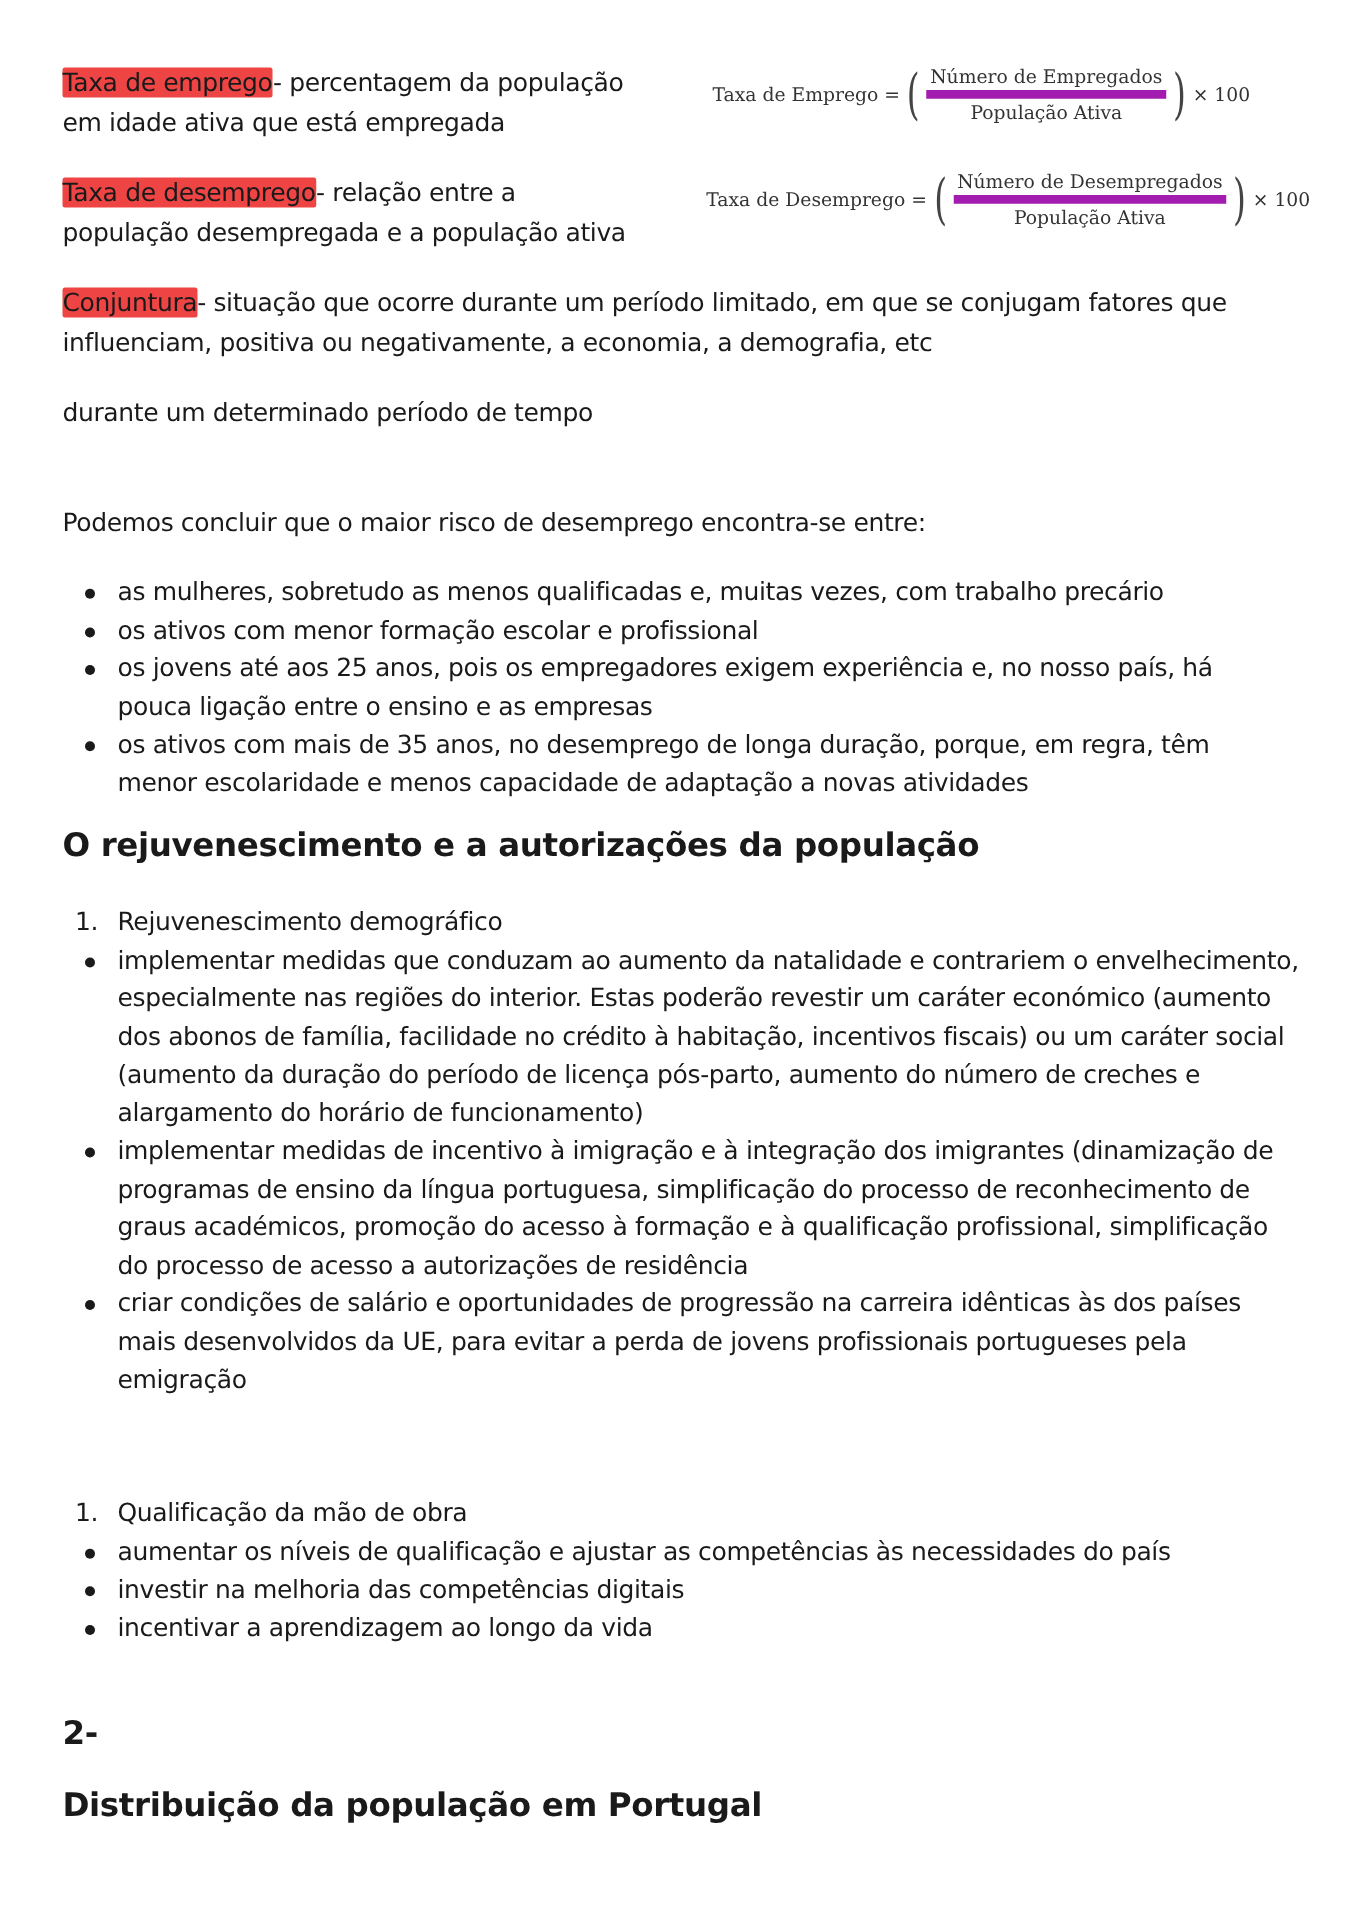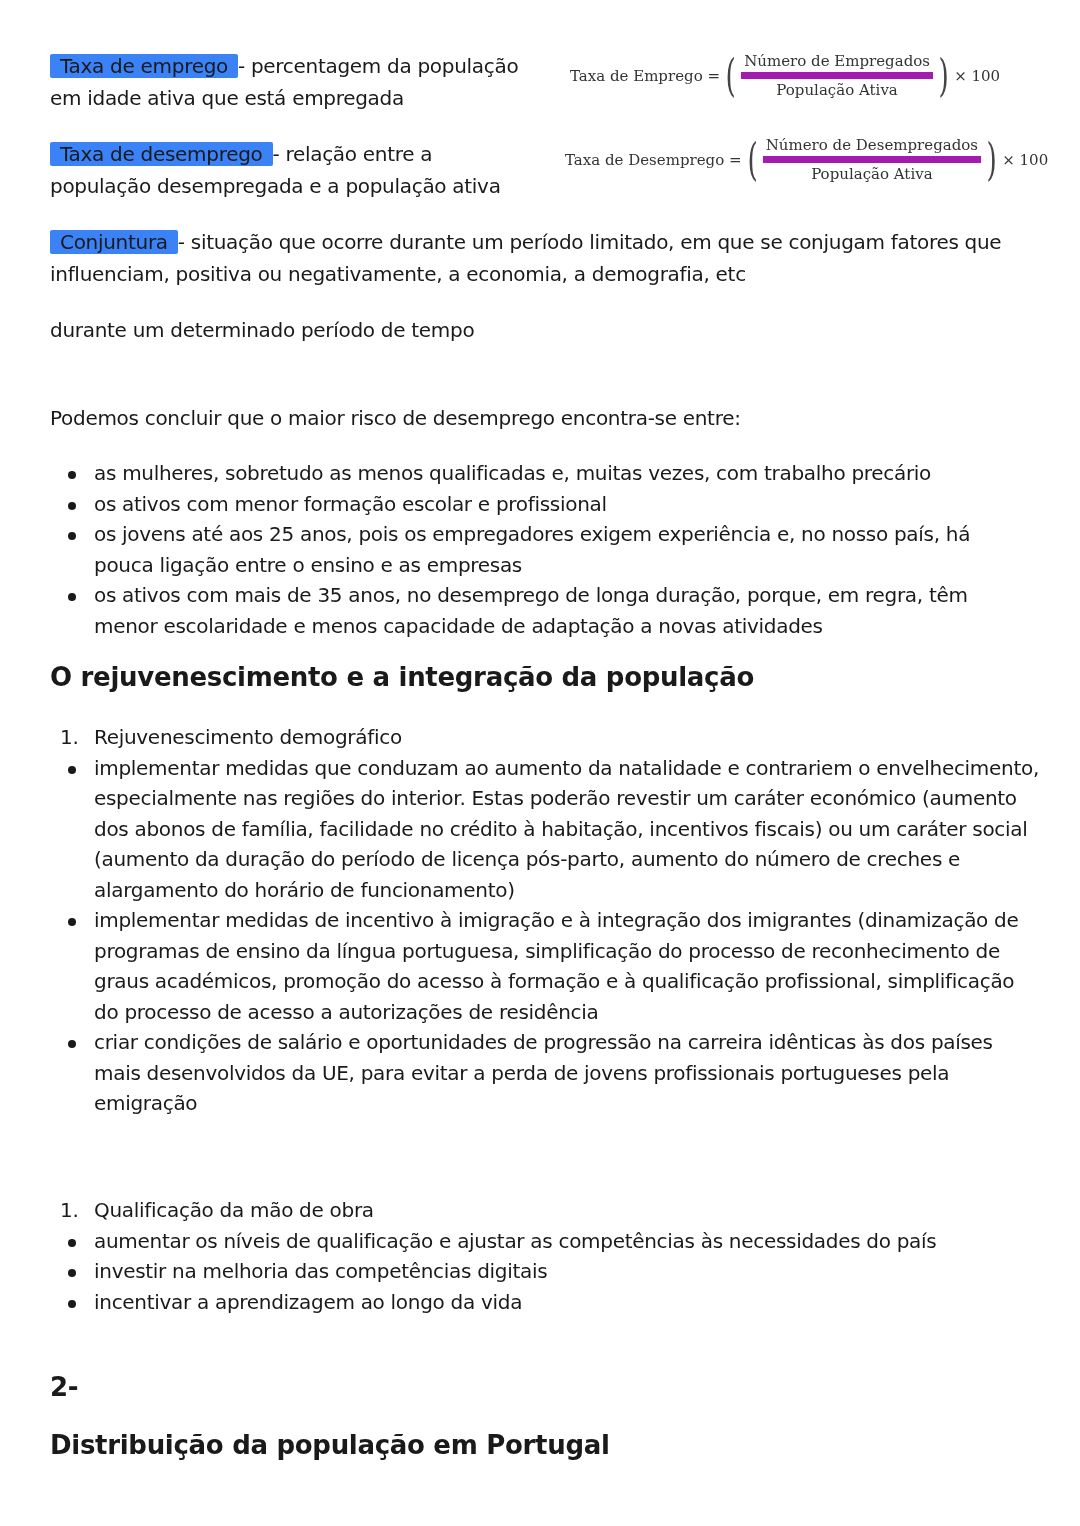--- a/index.html
+++ b/index.html
@@ -3,21 +3,21 @@
   <meta charset="utf-8">
   <style>
     html, body { margin: 0; padding: 0; background: #ffffff; }
     body {
       width: 1080px; height: 1526px; position: relative; overflow: hidden;
       font-family: "DejaVu Sans", "Liberation Sans", sans-serif;
       color: #1a1a1a;
     }
     .page { position: absolute; left: 50px; top: 0; width: 990px; }
     .txt { font-size: 20px; line-height: 32px; letter-spacing: -0.3px; }
-    .hl { background: #3b82f6; padding: 0 10px; border-radius: 2px; }
+    .hl { background: #ef4444; padding: 0 0; border-radius: 2px; }
     .abs { position: absolute; }
     .formula {
       position: absolute; font-family: "DejaVu Serif", "Liberation Serif", serif;
       font-size: 15px; color: #333; display: flex; align-items: center; white-space: nowrap;
     }
     .paren { font-size: 44px; font-weight: 200; line-height: 44px; margin: 0 2px; transform: scaleX(0.6); color:#444;}
     .frac { display: inline-flex; flex-direction: column; align-items: center; }
     .frac .num { border-bottom: 7px solid #a21caf; padding: 0 3px 2px; }
     .frac .den { padding: 2px 3px 0; }
     ul.bul { list-style: none; margin: 0; padding: 0; }
@@ -78,21 +78,21 @@
 
   <div class="abs txt" style="top:402px; left:0;">Podemos concluir que o maior risco de desemprego encontra-se entre:</div>
 
   <ul class="bul abs" style="top:458px; left:0; width:960px;">
     <li>as mulheres, sobretudo as menos qualificadas e, muitas vezes, com trabalho precário</li>
     <li>os ativos com menor formação escolar e profissional</li>
     <li>os jovens até aos 25 anos, pois os empregadores exigem experiência e, no nosso país, há pouca ligação entre o ensino e as empresas</li>
     <li>os ativos com mais de 35 anos, no desemprego de longa duração, porque, em regra, têm menor escolaridade e menos capacidade de adaptação a novas atividades</li>
   </ul>
 
-  <h2 style="top:662px; left:0;">O rejuvenescimento e a integração da população</h2>
+  <h2 style="top:662px; left:0;">O rejuvenescimento e a autorizações da população</h2>
 
   <div class="abs" style="top:722px; left:0; width:990px;">
     <div class="num-item">
       <span class="n">1.</span>
       <span>Rejuvenescimento demográfico</span>
     </div>
     <ul class="bul">
       <li>implementar medidas que conduzam ao aumento da natalidade e contrariem o envelhecimento, especialmente nas regiões do interior. Estas poderão revestir um caráter económico (aumento dos abonos de família, facilidade no crédito à habitação, incentivos fiscais) ou um caráter social (aumento da duração do período de licença pós-parto, aumento do número de creches e alargamento do horário de funcionamento)</li>
       <li>implementar medidas de incentivo à imigração e à integração dos imigrantes (dinamização de programas de ensino da língua portuguesa, simplificação do processo de reconhecimento de graus académicos, promoção do acesso à formação e à qualificação profissional, simplificação do processo de acesso a autorizações de residência</li>
       <li>criar condições de salário e oportunidades de progressão na carreira idênticas às dos países mais desenvolvidos da UE, para evitar a perda de jovens profissionais portugueses pela emigração</li>

